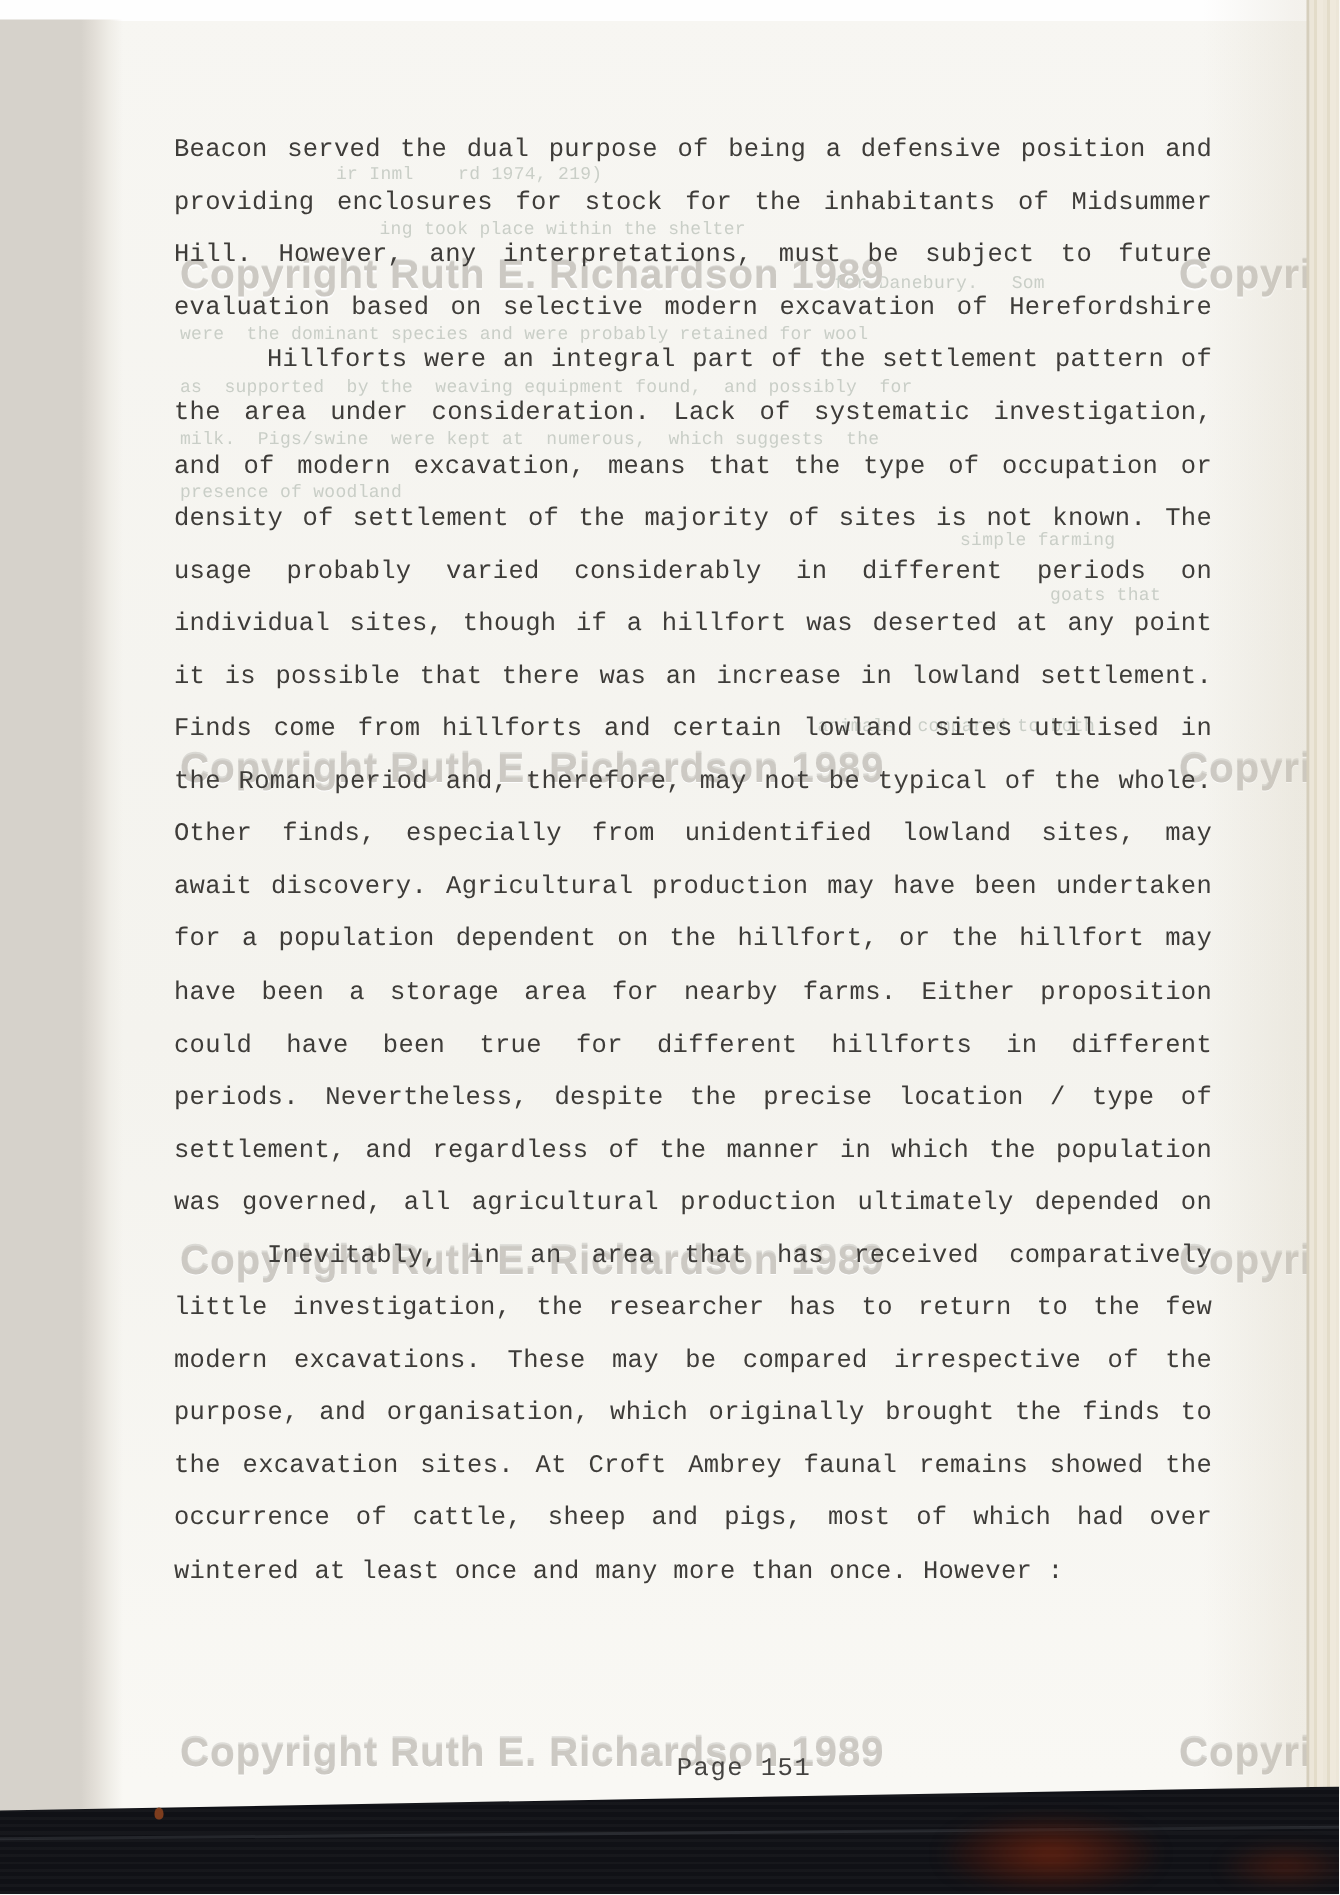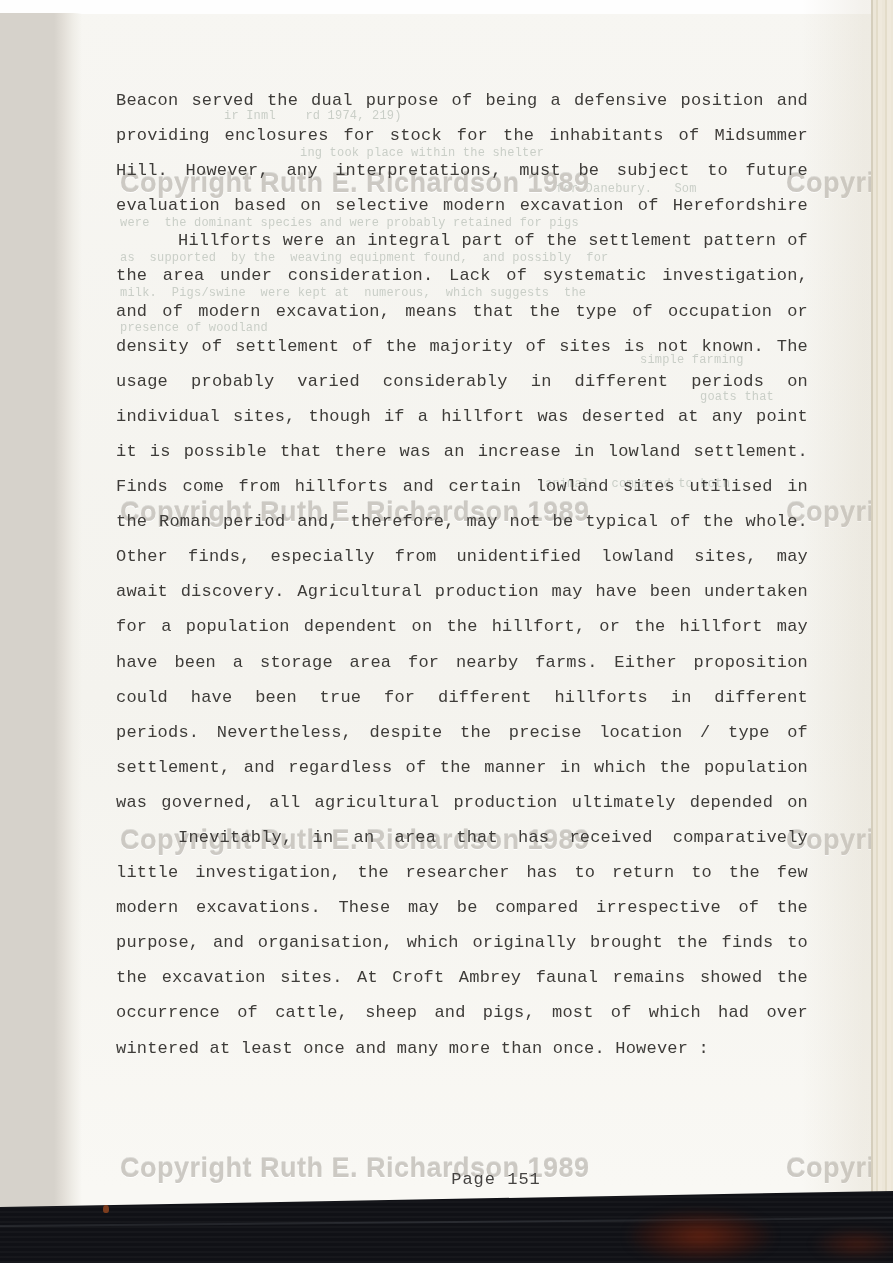--- a/index.html
+++ b/index.html
@@ -55,23 +55,23 @@
   .speck{position:absolute;left:103px;top:1205px;width:6px;height:8px;background:#7d3d1e;
         border-radius:50% 50% 40% 40%;z-index:8;}
 </style>
 </head>
 <body>
 
 <div class="scan">
 
   <div id="bleed-layer">
       <span class="bleed" style="left: 224px; top: 109px;">ir Inml    rd 1974, 219)</span>
-      <span class="bleed" style="left: 253px; top: 146px; margin-left: 47px;">ing took place within the shelter</span>
+      <span class="bleed" style="left: 253px; top: 146px;">ing took place within the shelter</span>
       <span class="bleed" style="left: 556px; top: 182px;">for Danebury.   Som</span>
-      <span class="bleed" style="left: 120px; top: 216px;">were  the dominant species and were probably retained for pigs</span>
+      <span class="bleed" style="left: 120px; top: 216px;">were  the dominant species and were probably retained for wool</span>
       <span class="bleed" style="left: 120px; top: 251px;">as  supported  by the  weaving equipment found,  and possibly  for</span>
       <span class="bleed" style="left: 120px; top: 286px;">milk.  Pigs/swine  were kept at  numerous,  which suggests  the</span>
       <span class="bleed" style="left: 120px; top: 321px;">presence of woodland</span>
       <span class="bleed" style="left: 640px; top: 353px;">simple farming</span>
       <span class="bleed" style="left: 700px; top: 390px;">goats that</span>
       <span class="bleed" style="left: 545px; top: 477px;">animals  compared to both</span>
     </div>
 
   <div id="watermark-layer">
       <div class="wm-row" style="top: 168px;">

